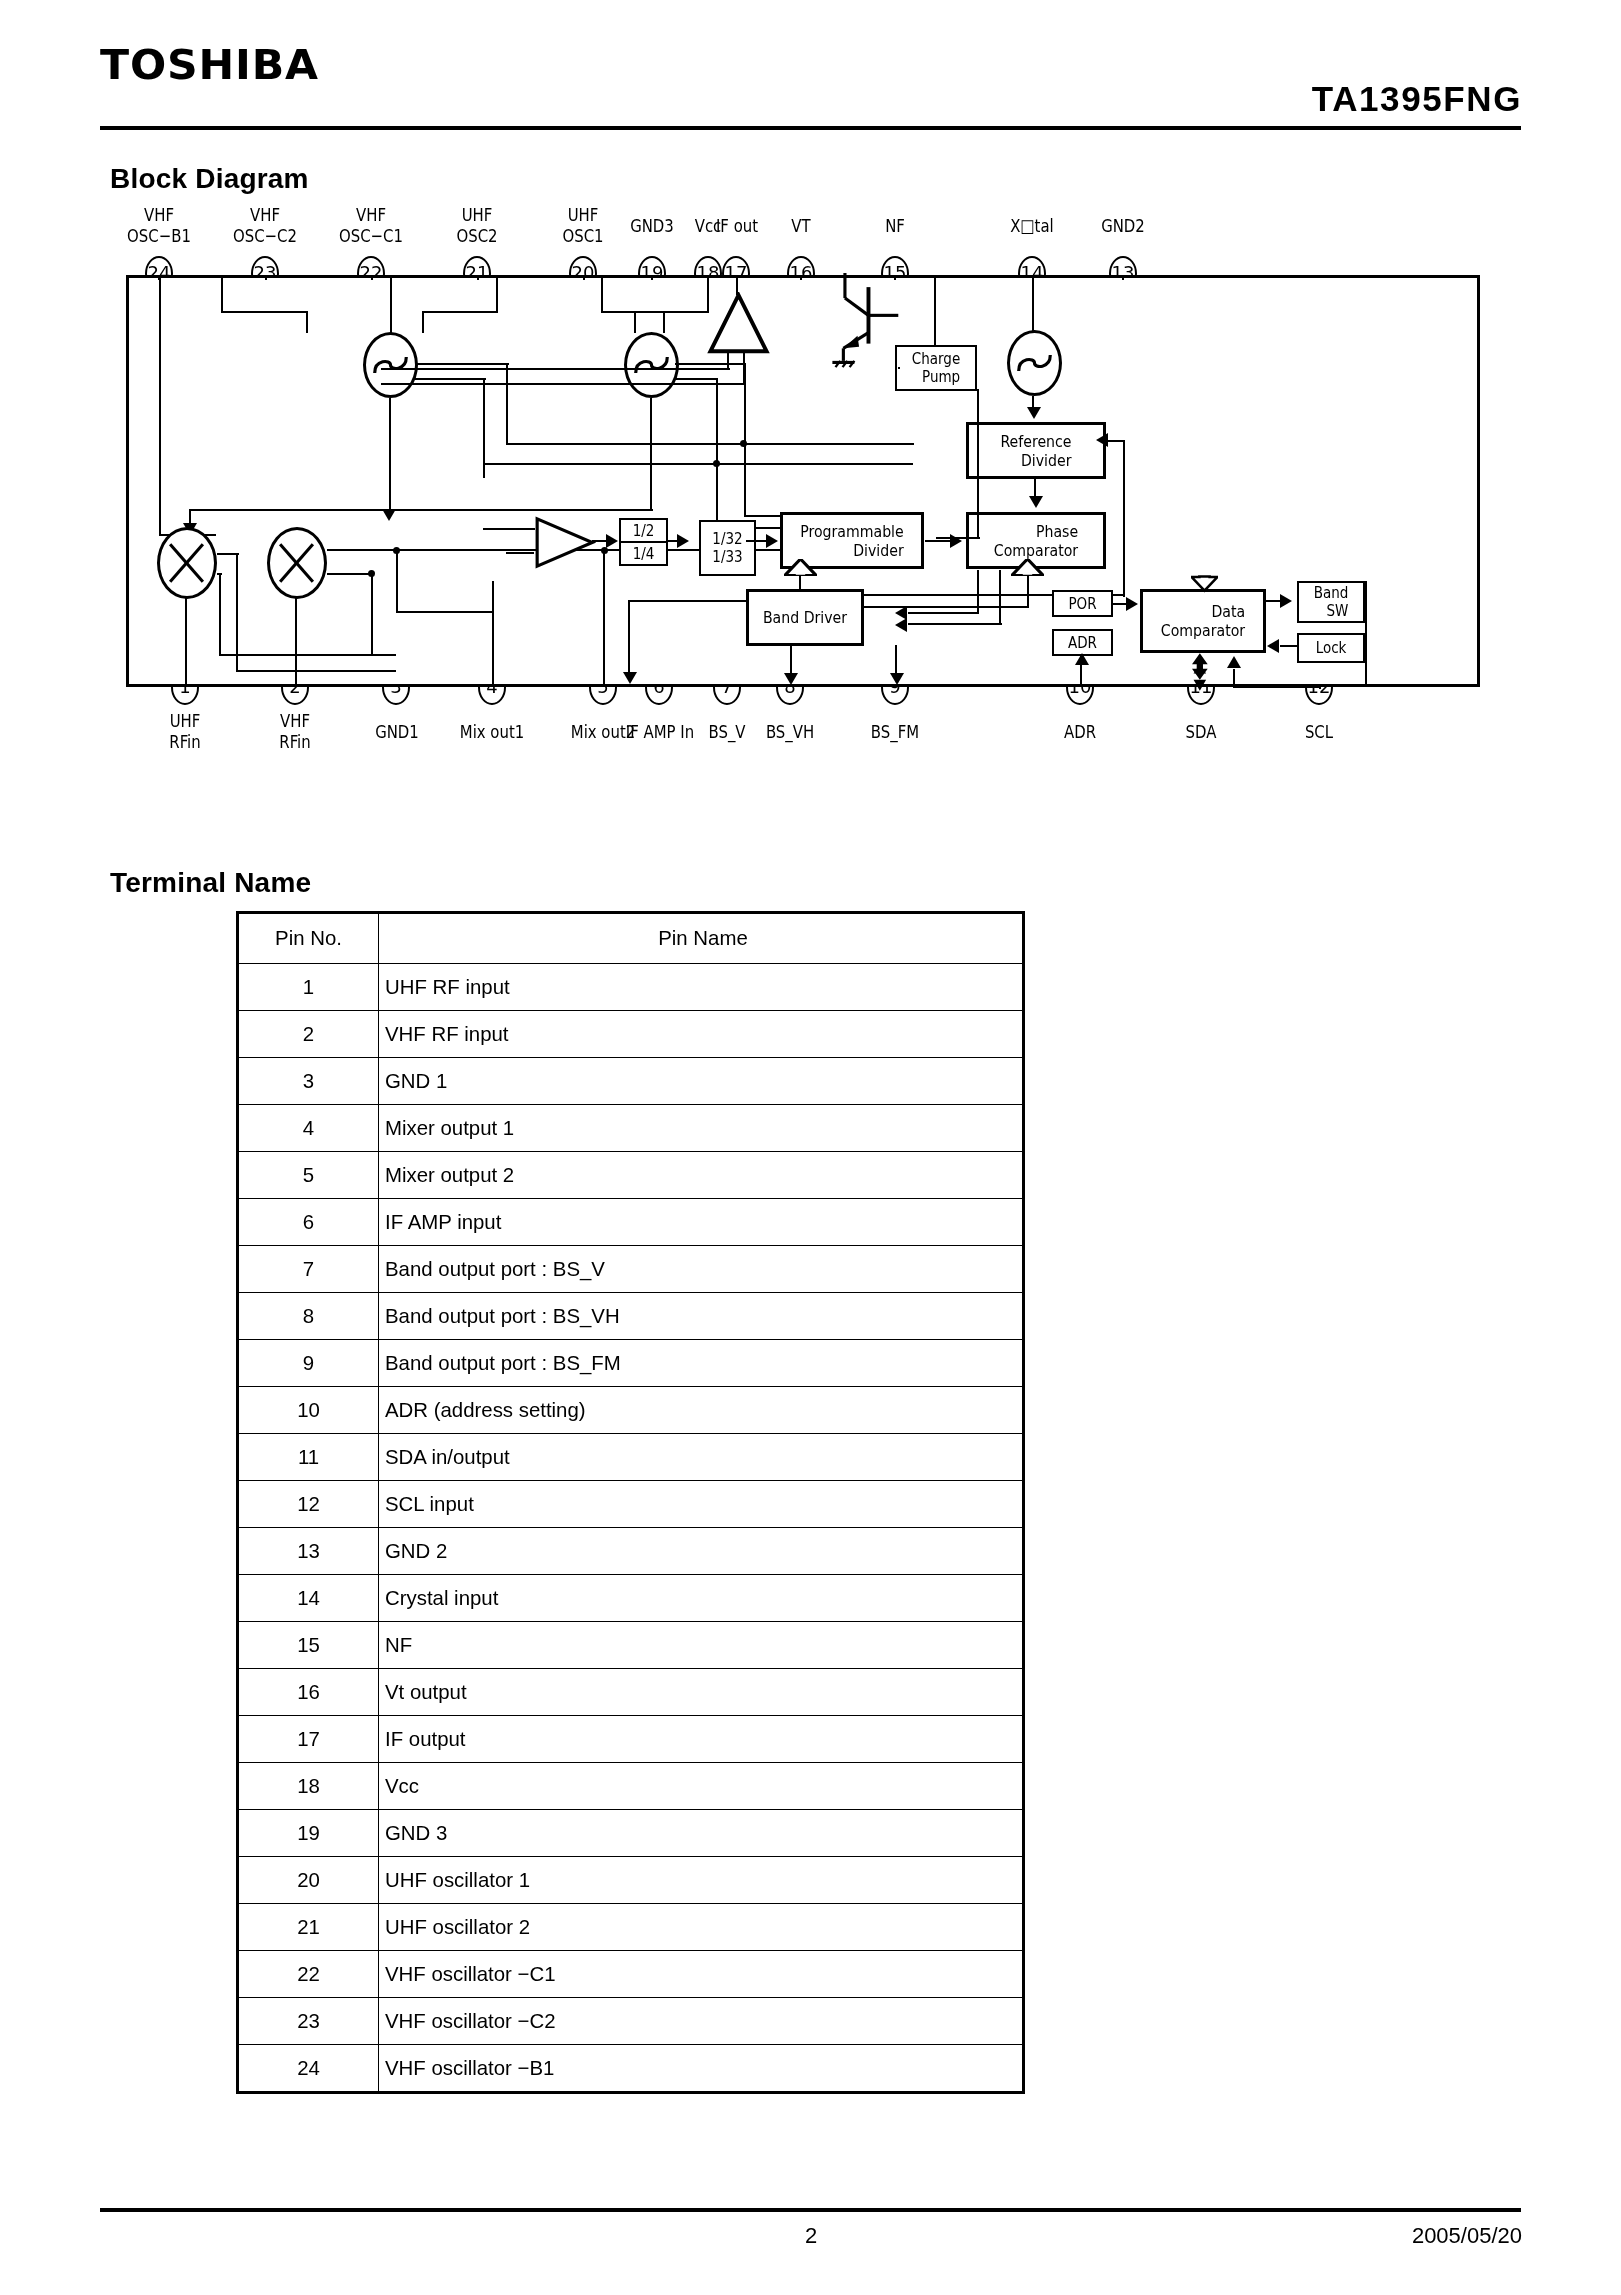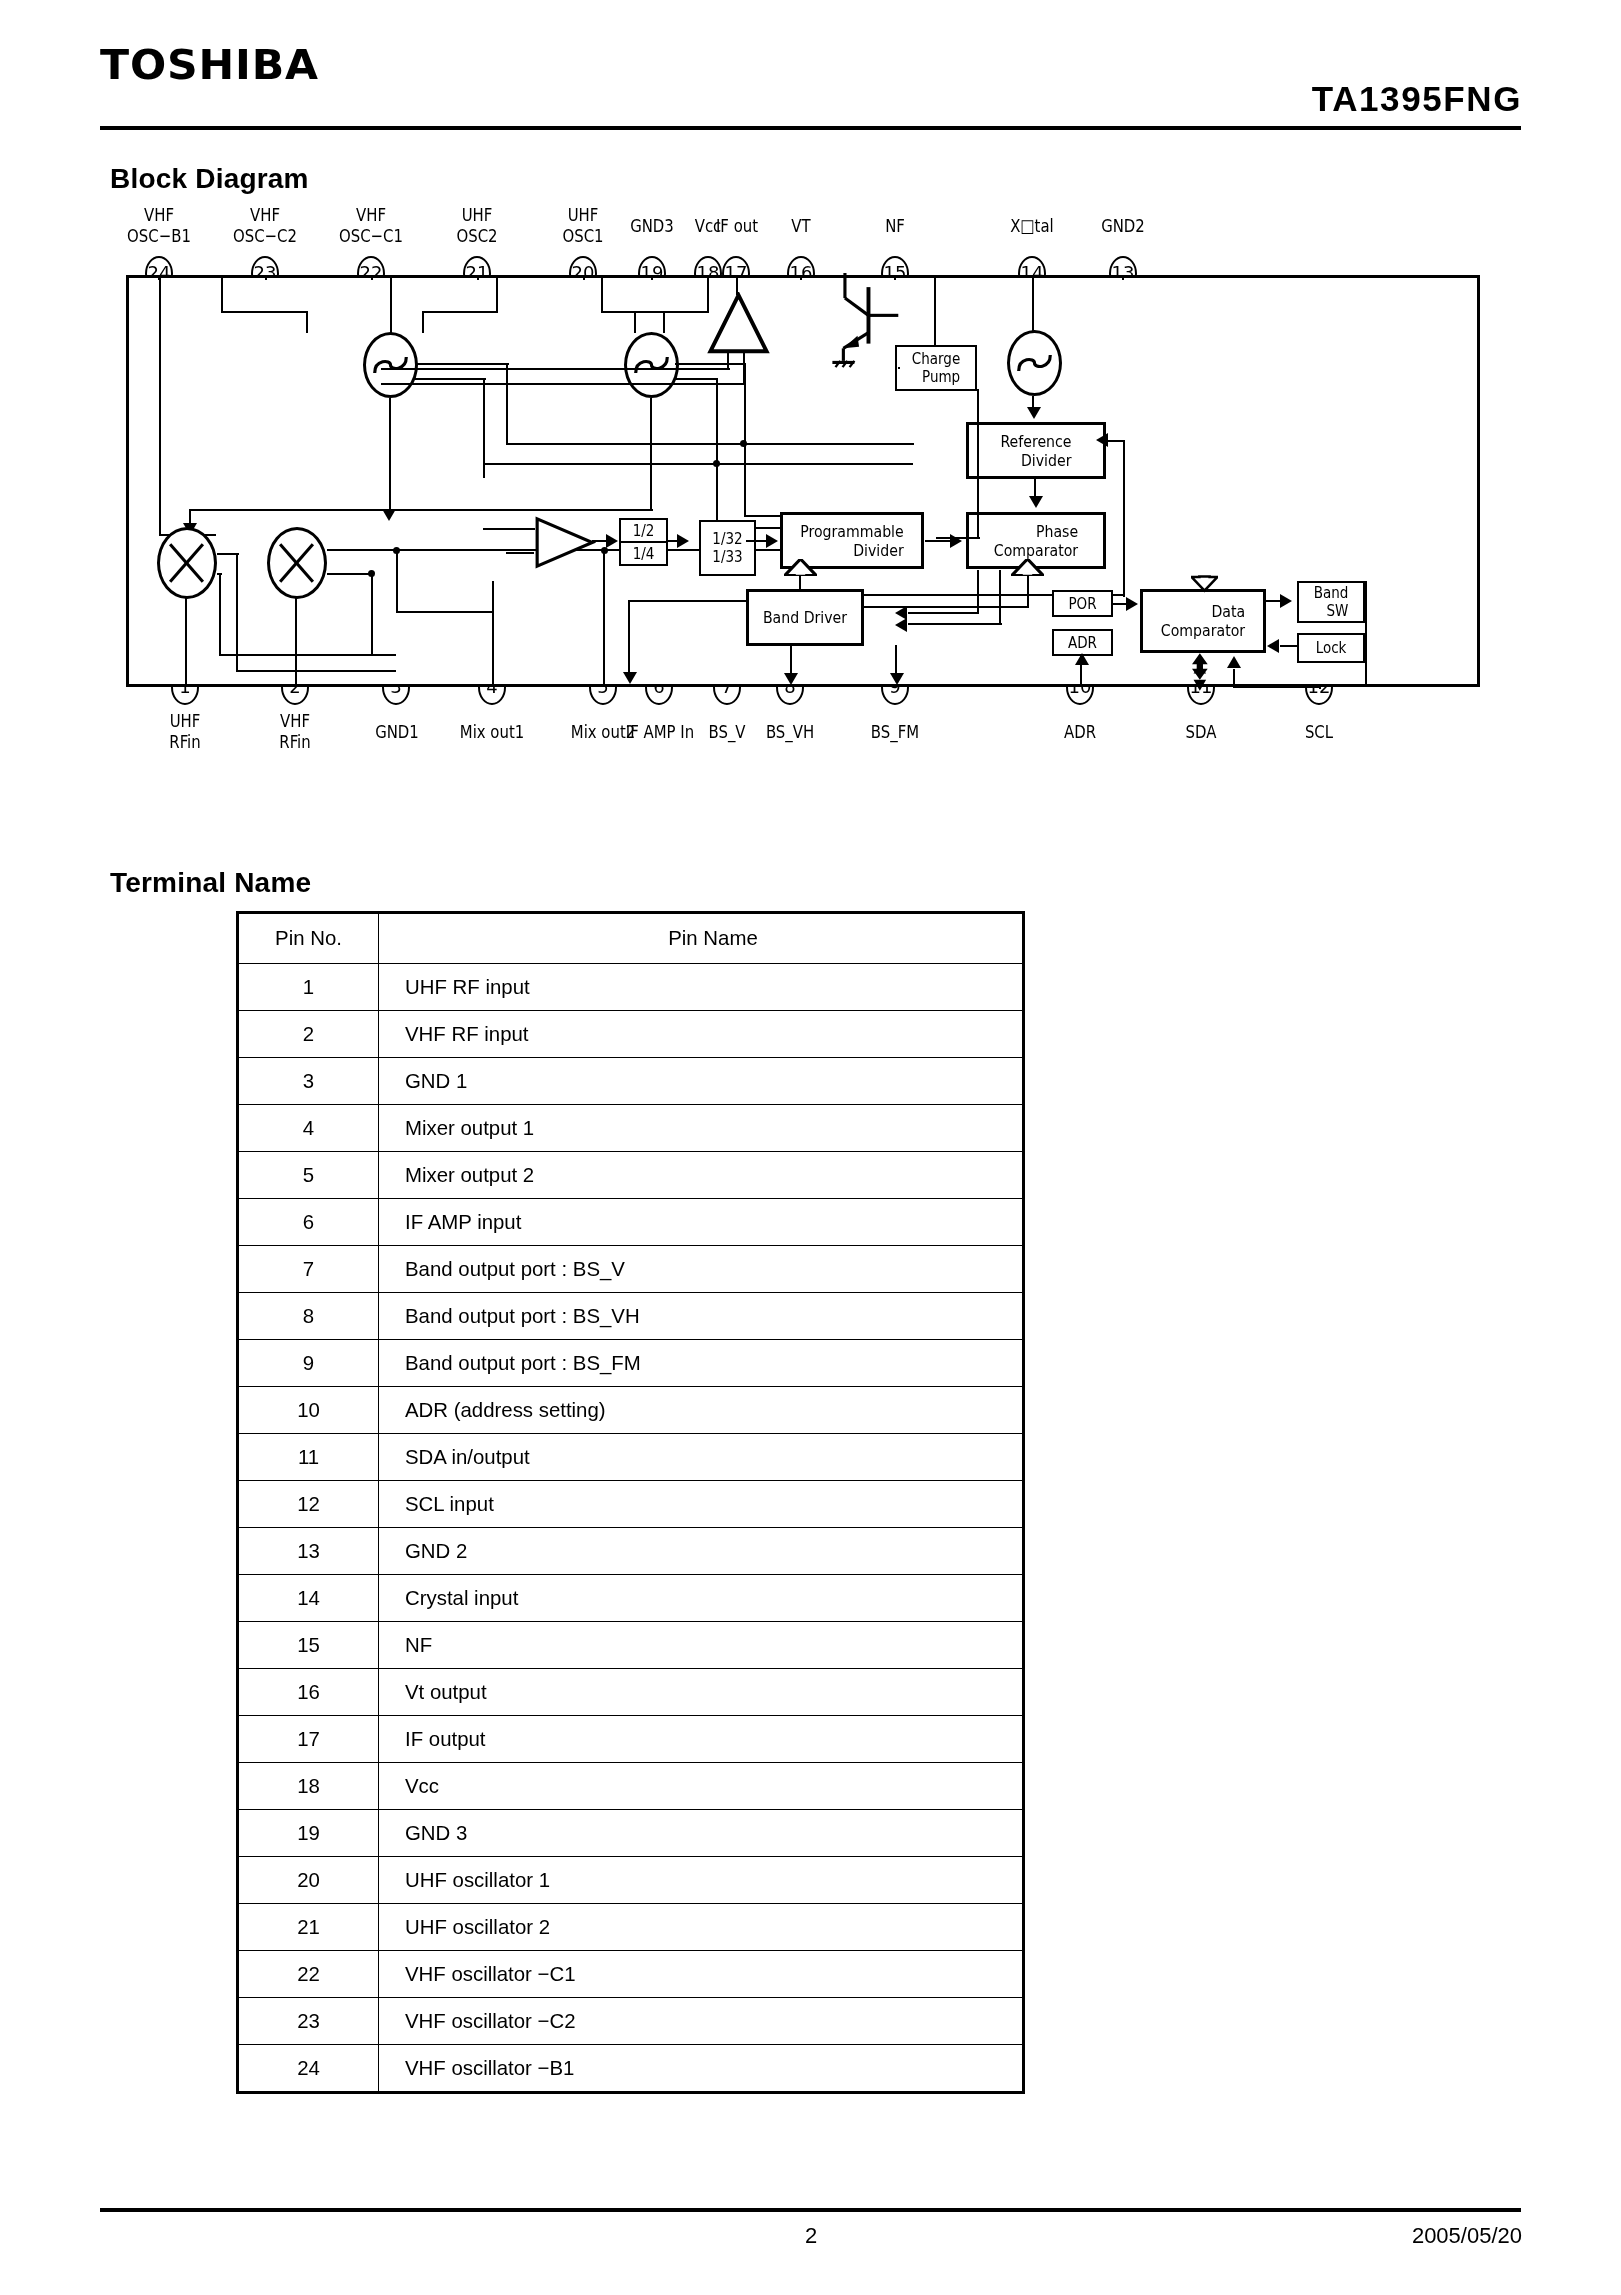--- a/index.html
+++ b/index.html
@@ -102,21 +102,21 @@
   table.tn{
     position:absolute; left:236px; top:911px;
     width:789px; border-collapse:collapse; background:#fff;
   }
   table.tn td, table.tn th{
     border:1.6px solid #000; font-weight:400;
     font-family:"Liberation Sans", sans-serif; font-size:20.4px;
   }
   table.tn{border:3.1px solid #000;}
   table.tn .c-no{width:137px; text-align:center; height:44px;}
-  table.tn .c-nm{text-align:left; padding-left:26px;}
+  table.tn .c-nm{text-align:left; padding-left:6px;}
   table.tn thead td{height:47px; text-align:center;}
 
   
   .rule-bot{position:absolute; left:100px; top:2208px; width:1421px; height:3.9px; background:#000;}
   .pg{position:absolute; left:0; right:0; top:2223px; text-align:center; font-size:22px;}
   .date{position:absolute; right:100px; top:2223px; font-size:22px;}
 </style>
 </head>
 <body>
 

